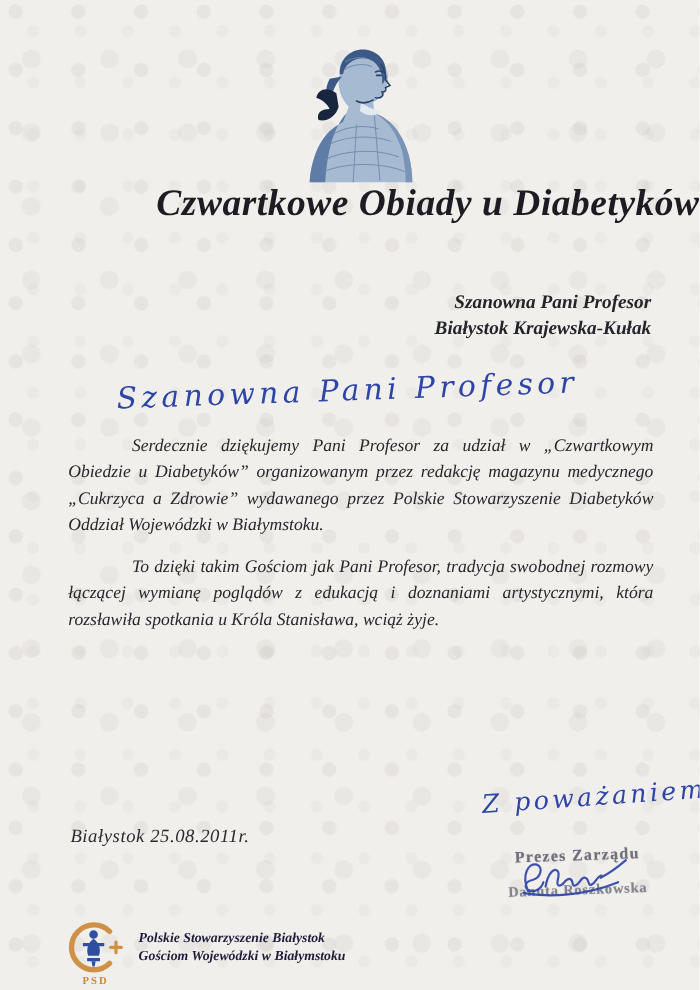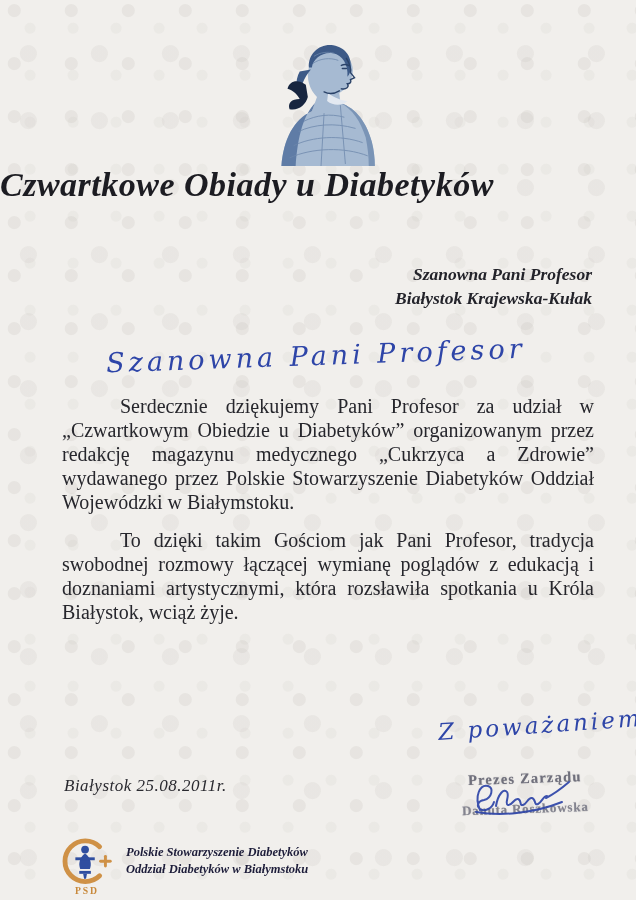--- a/index.html
+++ b/index.html
@@ -15,21 +15,21 @@
       radial-gradient(circle at 70% 60%, rgba(203,199,193,0.16) 0 5px, transparent 6px),
       radial-gradient(circle at 40% 80%, rgba(182,178,171,0.14) 0 8px, transparent 9px);
     background-size: 57px 53px, 43px 47px, 71px 67px;
     color: #23232a;
   }
   .abs { position: absolute; }
 
   .portrait { left: 253px; top: 34px; width: 132px; height: 132px; }
 
   .title {
-    left: 0; top: 166px; width: 636px; text-align: left;
+    left: 0; top: 166px; width: 636px; text-align: right;
     font-style: italic; font-weight: bold; font-size: 34px;
     letter-spacing: 0.5px; color: #1c1c22; margin: 0;
   }
 
   .addressee {
     top: 262px; right: 44px; text-align: right;
     font-style: italic; font-weight: bold; font-size: 17.5px;
     line-height: 24px; color: #23232a;
   }
 
@@ -43,26 +43,26 @@
     transform: rotate(-2deg); white-space: nowrap;
   }
   .closing {
     left: 438px; top: 712px; font-size: 23px; letter-spacing: 3px;
     transform: rotate(-4deg); white-space: nowrap;
   }
 
   .body-text { left: 62px; top: 394px; width: 532px; }
   .body-text p {
     margin: 0 0 14px 0;
-    font-size: 20px; line-height: 24px;
+    font-style: italic; font-size: 16px; line-height: 24px;
     text-align: justify; text-indent: 58px; color: #26262c;
   }
 
   .place-date {
-    left: 64px; top: 776px; font-style: italic; font-size: 17px;
+    left: 64px; top: 750px; font-style: italic; font-size: 17px;
     letter-spacing: 0.5px; color: #2a2a30; white-space: nowrap;
   }
 
   .stamp-title {
     left: 468px; top: 770px; width: 120px;
     font-family: "Liberation Serif", serif; font-weight: bold;
     font-size: 14.5px; letter-spacing: 1.2px; color: #70707c;
     transform: rotate(-2deg); text-shadow: 0 0 1px rgba(112,112,124,0.6);
     white-space: nowrap;
   }
@@ -124,21 +124,21 @@
 
   <div class="abs addressee">
     <div>Szanowna Pani Profesor</div>
     <div>Białystok Krajewska-Kułak</div>
   </div>
 
   <div class="abs handwritten salutation">Szanowna Pani Profesor</div>
 
   <div class="abs body-text">
     <p>Serdecznie dziękujemy Pani Profesor za udział w „Czwartkowym Obiedzie u Diabetyków” organizowanym przez redakcję magazynu medycznego „Cukrzyca a Zdrowie” wydawanego przez Polskie Stowarzyszenie Diabetyków Oddział Wojewódzki w Białymstoku.</p>
-    <p>To dzięki takim Gościom jak Pani Profesor, tradycja swobodnej rozmowy łączącej wymianę poglądów z edukacją i doznaniami artystycznymi, która rozsławiła spotkania u Króla Białystok, wciąż żyje.</p>
+    <p>To dzięki takim Gościom jak Pani Profesor, tradycja swobodnej rozmowy łączącej wymianę poglądów z edukacją i doznaniami artystycznymi, która rozsławiła spotkania u Króla Stanisława, wciąż żyje.</p>
   </div>
 
   <div class="abs handwritten closing">Z poważaniem</div>
 
   <div class="abs place-date">Białystok  25.08.2011r.</div>
 
   <div class="abs stamp-title">Prezes Zarządu</div>
   <svg class="abs signature" viewBox="0 0 110 46" aria-hidden="true">
     <g fill="none" stroke="#2e45a8" stroke-width="2" stroke-linecap="round" opacity="0.92">
       <path d="M14,34 C8,20 14,8 22,10 C28,12 26,22 18,24 C12,25 10,30 14,33 C18,36 26,33 28,26"></path>
@@ -163,18 +163,18 @@
         <circle cx="26" cy="14" r="4"></circle>
         <path d="M26,18 C20,22 19,29 21,34 L31,34 C33,29 32,22 26,18 Z"></path>
         <path d="M16,22 L36,22 L36,25 L16,25 Z"></path>
         <path d="M20,36 L32,36 L32,39 L20,39 Z"></path>
         <path d="M24,39 L28,39 L27,44 L25,44 Z"></path>
       </g>
 
       <text x="28" y="60" text-anchor="middle" font-family="Liberation Serif, serif" font-weight="bold" font-size="10" letter-spacing="2" fill="#c8893b">PSD</text>
     </svg>
     <div class="org">
-      <div>Polskie Stowarzyszenie Diabetyków</div>
-      <div>Oddział Diabetyków w Białymstoku</div>
+      <div>Polskie Stowarzyszenie Białystok</div>
+      <div>Gościom Wojewódzki w Białymstoku</div>
     </div>
   </div>
 
 </div>
 
 </body></html>

